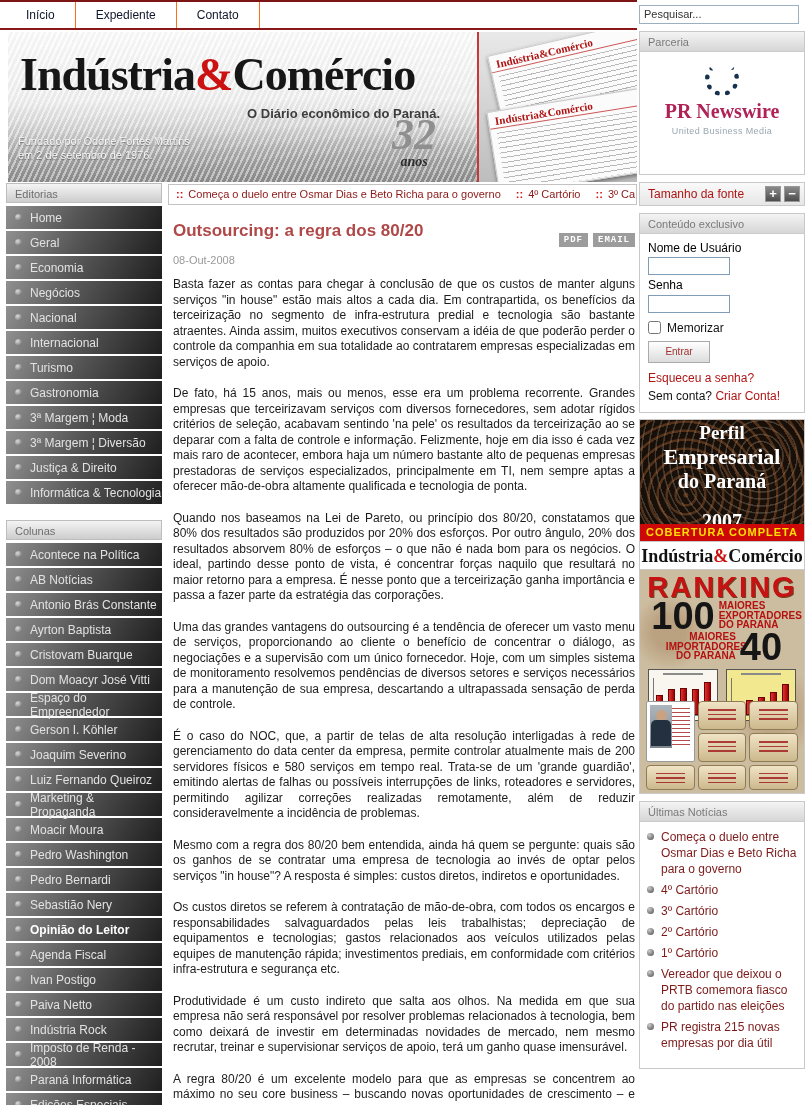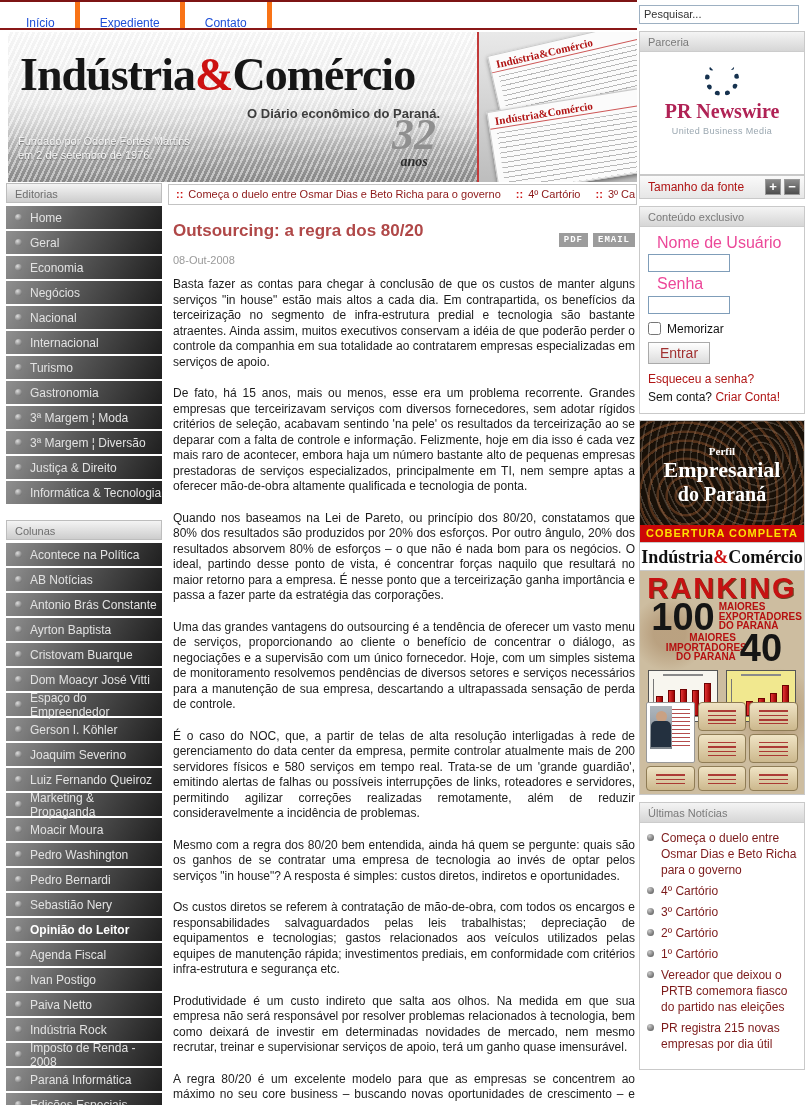--- a/index.html
+++ b/index.html
@@ -3,21 +3,21 @@
 <meta charset="utf-8">
 <title>Indústria &amp; Comércio</title>
 <style>
   * { box-sizing:border-box; margin:0; padding:0; }
   html,body { width:809px; height:1105px; }
   body { position:relative; font-family:"Liberation Sans",sans-serif; background:#fff; overflow:hidden; }
 
   
   .topline { position:absolute; left:0; top:0; width:637px; height:2px; background:#7d1414; }
   .topnav { position:absolute; left:0; top:2px; width:637px; height:28px; background:#fff; border-bottom:2px solid #8a1818; display:flex; padding-left:6px; }
-  .tab { padding:8px 20px; line-height:26px; font-size:12px; color:#1d4ed8; border-right:5px solid #f97316; cursor:pointer; white-space:nowrap; }
+  .tab { padding:0 20px; line-height:26px; font-size:12px; color:#0f172a; border-right:1px solid #f97316; cursor:pointer; white-space:nowrap; }
 
   
   .banner { position:absolute; left:8px; top:32px; width:629px; height:150px; overflow:hidden;
     background:linear-gradient(to bottom,#fdfdfd 0%,#f1f1f1 45%,#d9d9d9 62%,#a8a8a8 82%,#8b8b8b 100%); }
   .banner::before { content:""; position:absolute; left:0; top:0; right:0; bottom:0;
     background:repeating-linear-gradient(115deg, rgba(255,255,255,.45) 0 2px, rgba(0,0,0,.03) 2px 5px); }
   .logo { position:absolute; left:12px; top:16px; font-family:"Liberation Serif",serif; font-weight:bold; font-size:46px; color:#161616; letter-spacing:-1px; white-space:nowrap; }
   .amp { color:#cc1111; }
   .tagline { position:absolute; left:0; top:74px; width:432px; text-align:right; font-size:13px; font-weight:bold; color:#3d3d3d; }
   .founded { position:absolute; left:10px; top:102px; font-size:11px; color:#f6f6f6; line-height:14px; text-shadow:0 1px 1px rgba(0,0,0,.4); }
@@ -55,38 +55,38 @@
 
   
   .right-col { position:absolute; left:639px; top:4px; width:166px; }
   .search-input { width:160px; height:19px; border:1px solid #9db0c2; font-size:11px; color:#333; padding:1px 4px; font-family:"Liberation Sans",sans-serif; }
   .rbox { border:1px solid #c9c9c9; background:#fff; margin-top:7px; }
   .rbox-header { height:20px; line-height:20px; padding-left:8px; font-size:11px; color:#7a7a7a; background:linear-gradient(to bottom,#f4f4f4,#d6d6d6); border-bottom:1px solid #ccc; }
   .parceria-body { height:112px; text-align:center; cursor:pointer; }
   .pr-emblem { width:34px; height:34px; border:5px dotted #16324f; border-top-color:transparent; border-radius:50%; margin:10px auto 4px; }
   .pr-name { font-family:"Liberation Serif",serif; font-weight:bold; font-size:20px; color:#b02255; }
   .pr-sub { font-size:9px; color:#9aa7b0; letter-spacing:.4px; margin-top:3px; }
-  .fontsize { border:1px solid #c9c9c9; background:linear-gradient(to bottom,#fafafa,#e6e6e6); height:24px; display:flex; align-items:center; padding:0 4px 0 8px; }
+  .fontsize { margin-top:7px; border:1px solid #c9c9c9; background:linear-gradient(to bottom,#fafafa,#e6e6e6); height:24px; display:flex; align-items:center; padding:0 4px 0 8px; }
   .fontsize .lbl { flex:1; color:#b01515; font-size:12px; }
   .fs-btn { width:16px; height:16px; margin-left:3px; background:linear-gradient(to bottom,#8a8a8a,#4d4d4d); color:#fff; font-size:13px; line-height:14px; text-align:center; border:1px solid #999; font-weight:bold; cursor:pointer; }
   .login-body { padding:4px 8px 9px; }
-  .login-label { font-size:16px; color:#ec4899; margin:3px 9px 2px; }
+  .login-label { font-size:12px; color:#000000; margin:3px 0 2px; }
   .login-input { width:82px; height:18px; border:1px solid #7f9db9; }
   .remember { display:flex; align-items:center; gap:6px; margin:8px 0 6px; font-size:12px; color:#111; }
-  .entrar { width:62px; height:22px; background:linear-gradient(to bottom,#fff,#dcdcdc); border:1px solid #aaa; color:#a03030; font-size:14px; cursor:pointer; font-family:"Liberation Sans",sans-serif; }
+  .entrar { width:62px; height:22px; background:linear-gradient(to bottom,#fff,#dcdcdc); border:1px solid #aaa; color:#a03030; font-size:10px; cursor:pointer; font-family:"Liberation Sans",sans-serif; }
   .forgot { display:block; color:#b01515; font-size:12px; margin-top:8px; cursor:pointer; }
   .noacct { font-size:12px; color:#111; margin-top:4px; }
   .create { color:#b01515; cursor:pointer; }
 
   .perfil { margin-top:6px; border:1px solid #c9c9c9; height:123px; position:relative; text-align:center; color:#fff; font-family:"Liberation Serif",serif; overflow:hidden; cursor:pointer;
     background:
       repeating-radial-gradient(circle at 28% 62%, rgba(190,110,60,.35) 0 2px, transparent 3px 9px),
       repeating-radial-gradient(circle at 74% 30%, rgba(230,210,190,.22) 0 1px, transparent 2px 7px),
       #181008; }
-  .perfil .l1 { font-size:11px; font-weight:bold; margin-top:24px; }
+  .perfil .l1 { font-size:19px; font-weight:bold; margin-top:2px; }
   .perfil .l2 { font-size:22px; font-weight:bold; }
   .perfil .l3 { font-size:20px; font-weight:bold; }
   .perfil .l4 { font-size:20px; font-weight:bold; margin-top:17px; }
   .cobertura { position:absolute; left:0; right:0; bottom:0; height:17px; background:#cc0808; color:#ffe000; font-family:"Liberation Sans",sans-serif; font-weight:bold; font-size:11px; line-height:17px; letter-spacing:1px; }
 
   .iclogo { border:1px solid #c9c9c9; border-top:none; background:#fff; height:28px; line-height:28px; text-align:center; font-family:"Liberation Serif",serif; font-weight:bold; font-size:18px; color:#111; }
 
   .ranking { border:1px solid #c9c9c9; border-top:none; height:224px; position:relative; overflow:hidden; cursor:pointer;
     background:
       radial-gradient(circle at 18% 28%, rgba(150,110,70,.35) 0 16px, transparent 38px),

